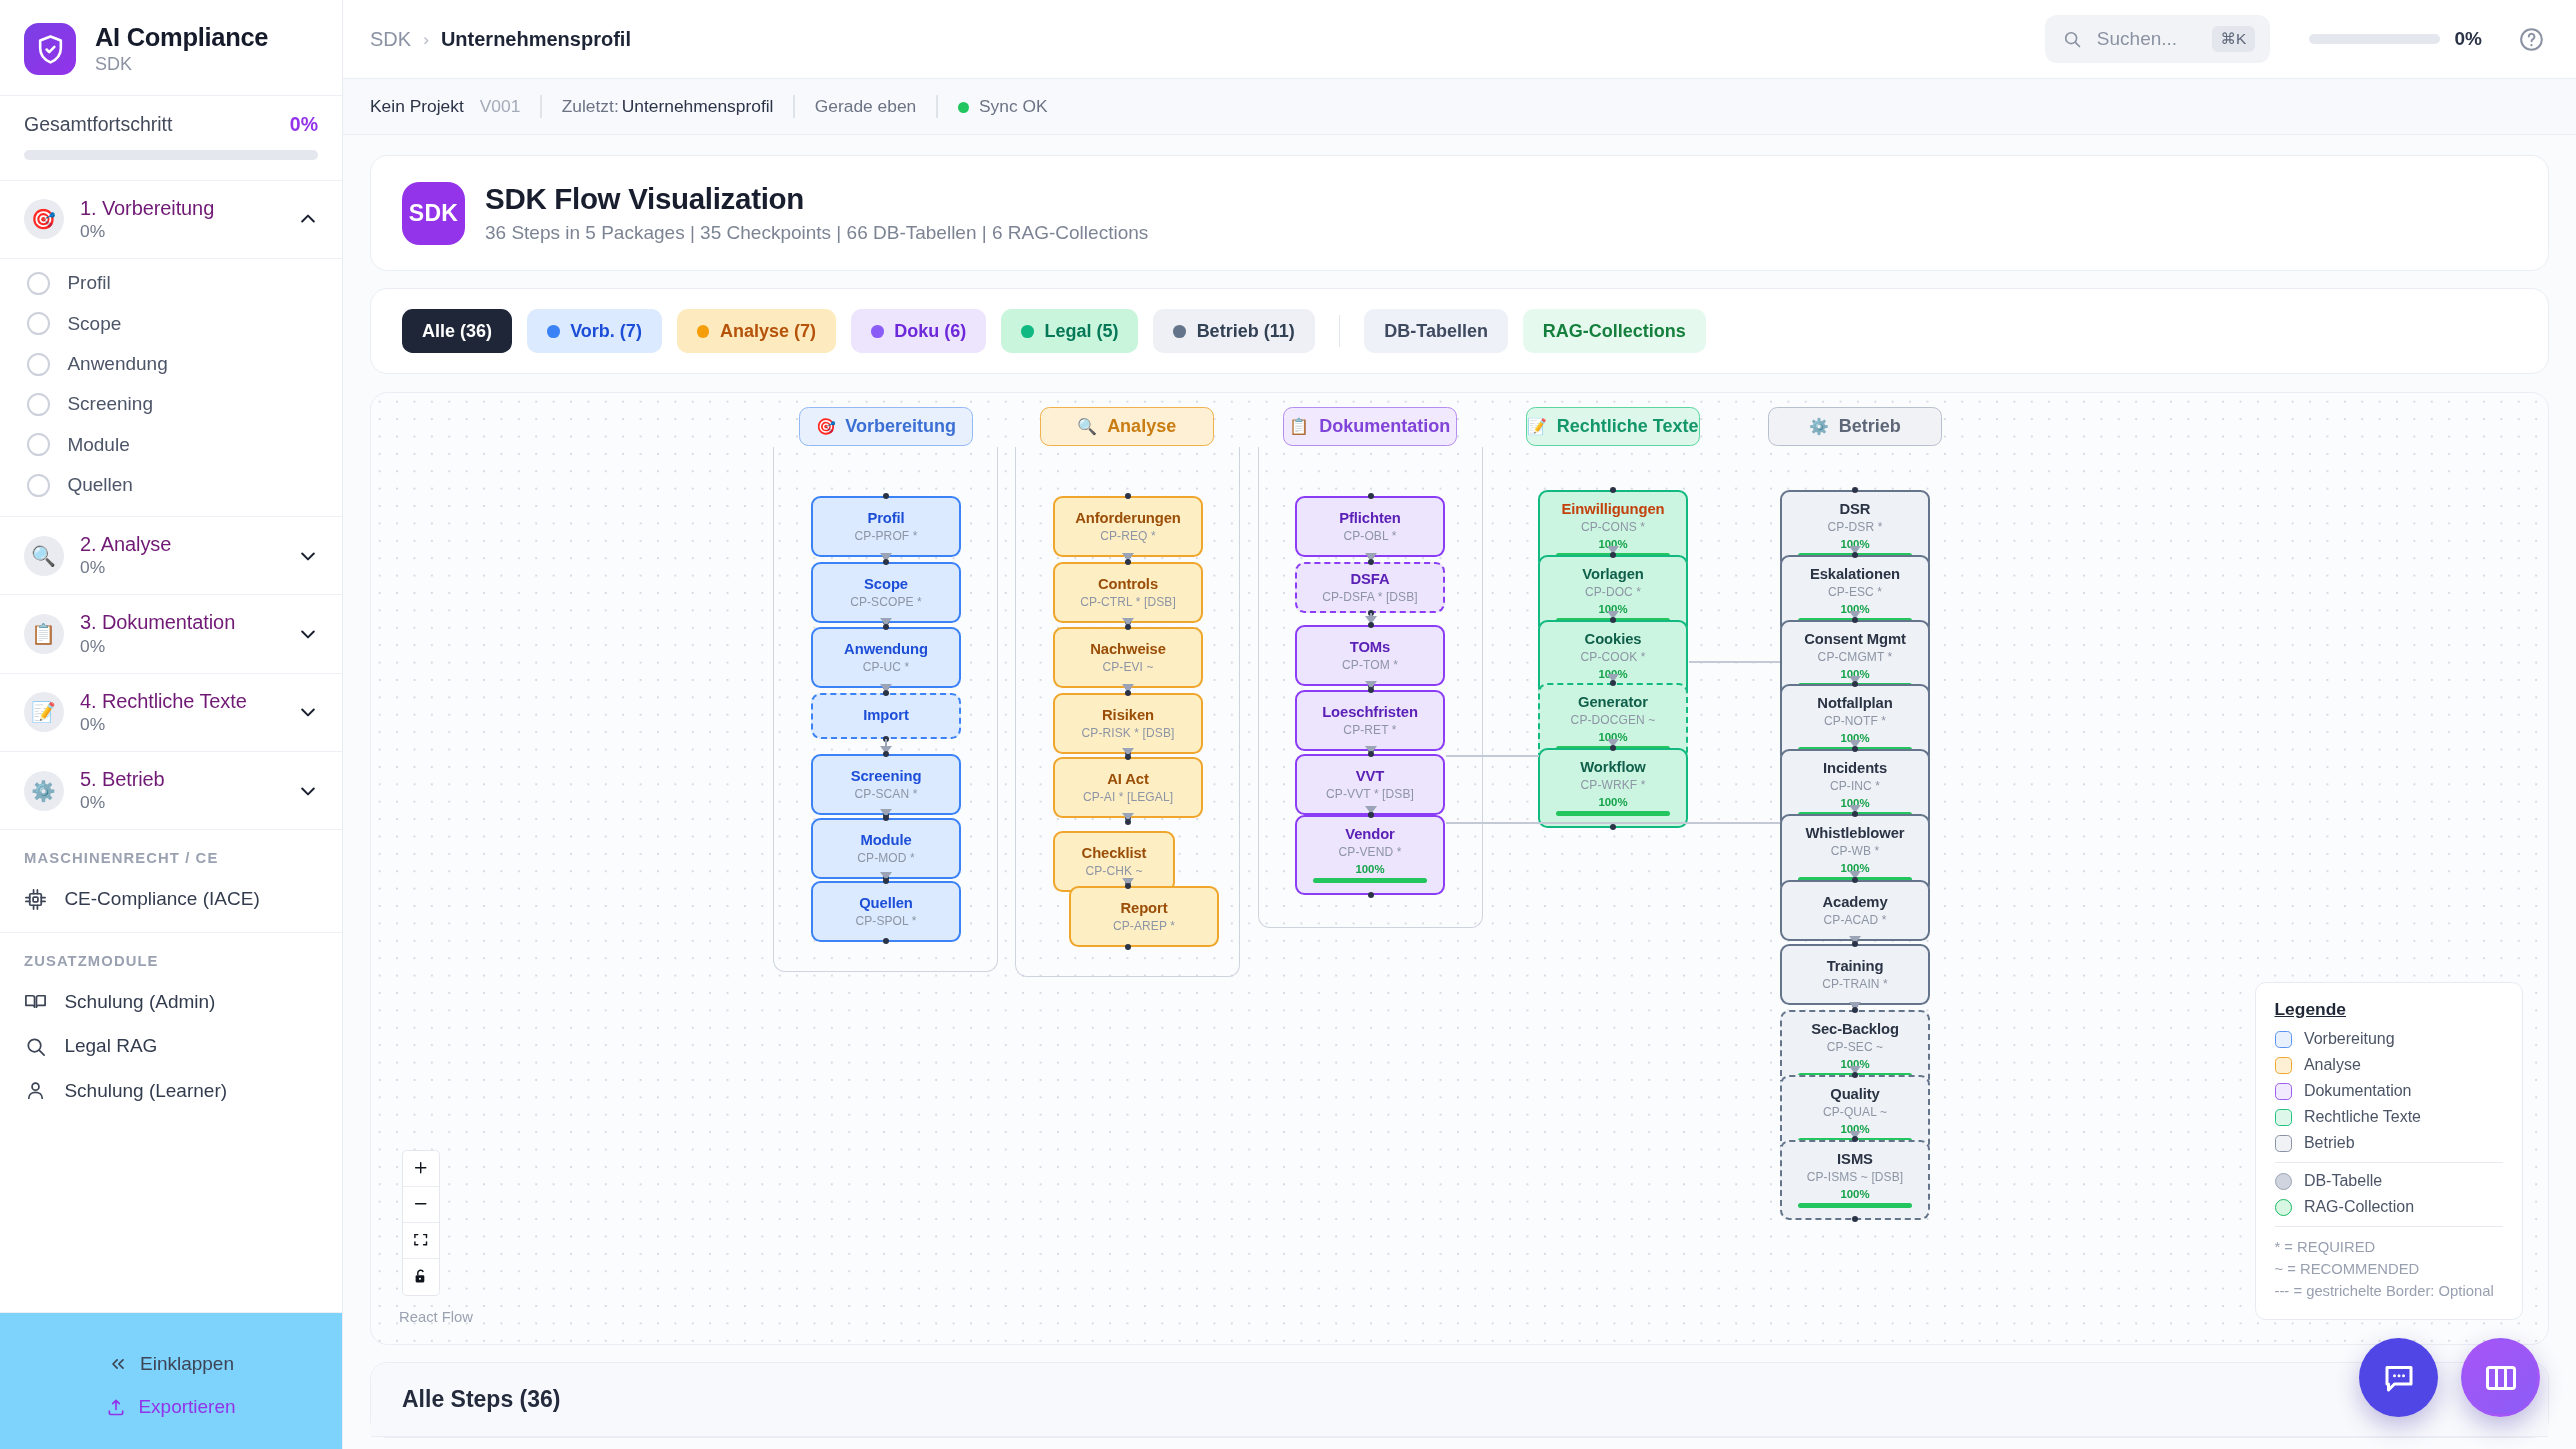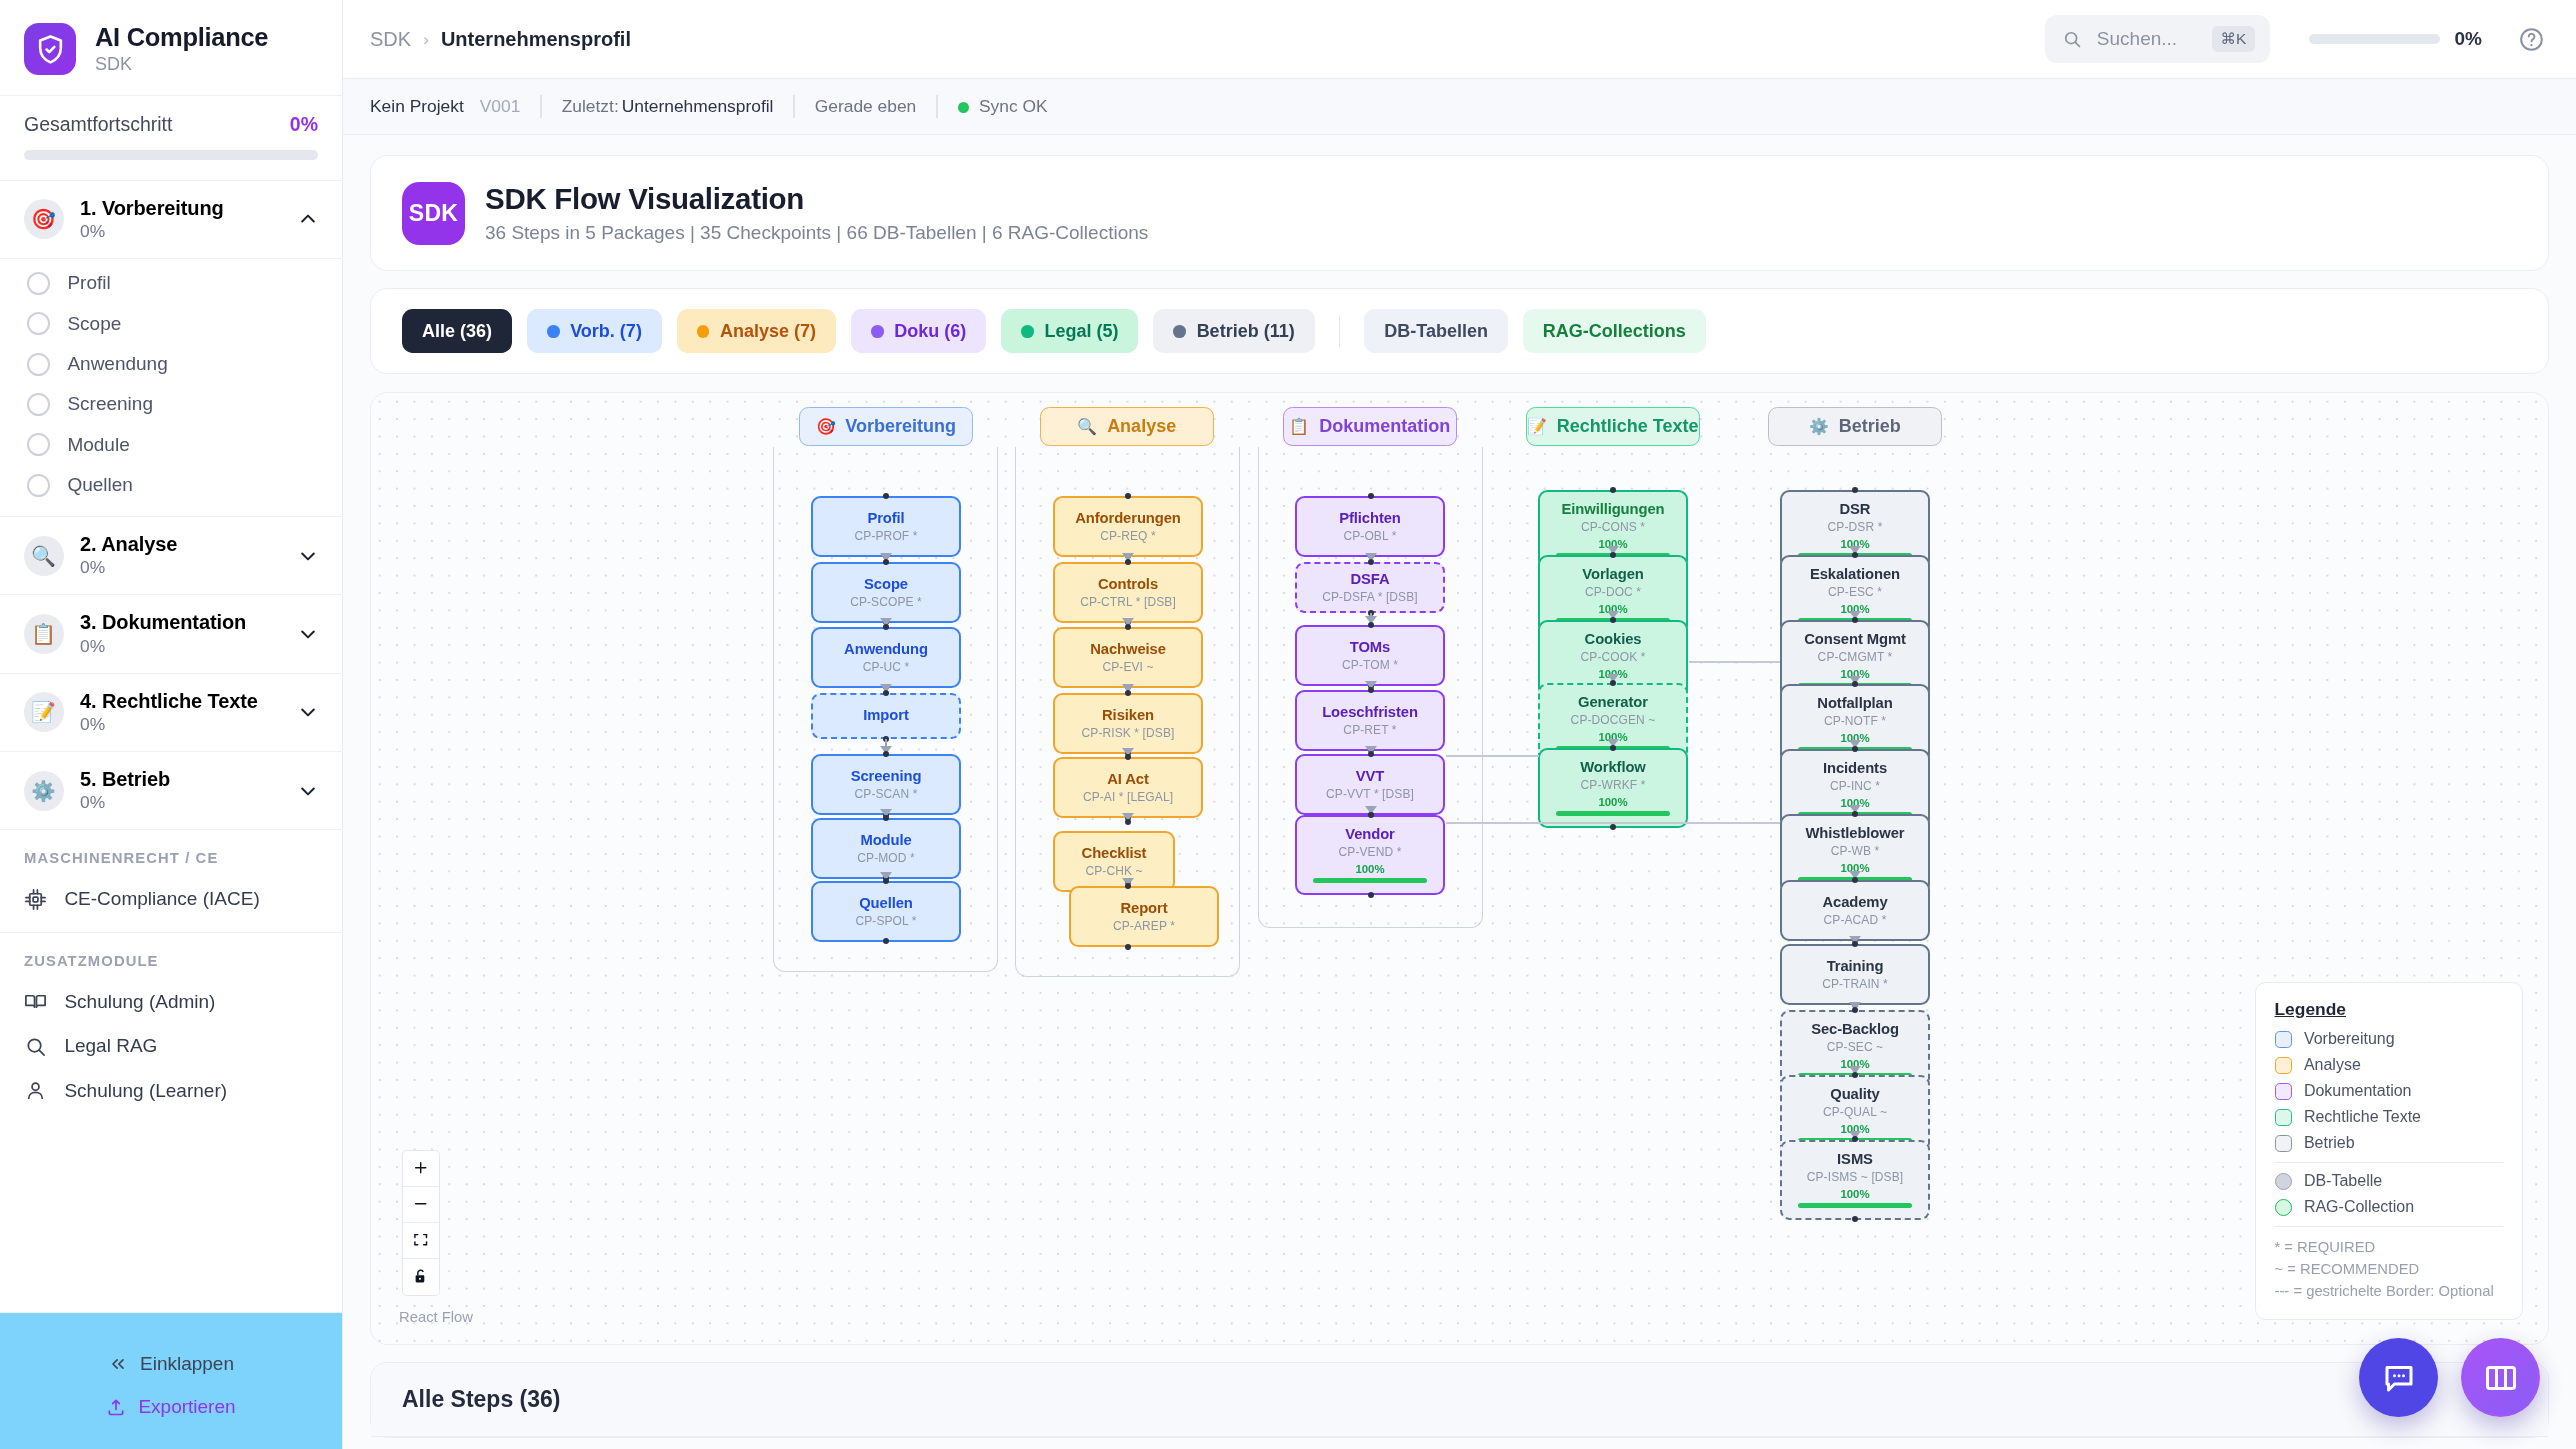--- a/index.html
+++ b/index.html
@@ -47,21 +47,21 @@
 
   .phase {
     display: flex; align-items: center; gap: 16px;
     padding: 16px 24px 16px 24px; border-bottom: 1.3px solid #eef0f5; cursor: pointer;
   }
   .phase-ico {
     width: 40px; height: 40px; border-radius: 50%; background: #e9ebf0;
     display: flex; align-items: center; justify-content: center; font-size: 20px; flex: 0 0 40px;
   }
   .phase-body { flex: 1; }
-  .phase-name { font-size: 20px; font-weight: 700; color: #000000; letter-spacing: -0.1px; }
+  .phase-name { font-size: 20px; font-weight: 400; color: #701a75; letter-spacing: -0.1px; }
   .phase-pct { font-size: 17.4px; color: #707889; margin-top: 1.3px; }
   .chev { width: 20px; height: 20px; color: #1b2130; flex: 0 0 20px; }
 
   .sub-items { padding: 4px 0 10.7px 0; border-bottom: 1.3px solid #eef0f5; }
   .sub-item { display: flex; align-items: center; gap: 17.4px; padding: 8.7px 24px 8.7px 27px; cursor: pointer; }
   .radio-o { width: 23px; height: 23px; border-radius: 50%; border: 2px solid #ccd1dc; flex: 0 0 23px; }
   .sub-label { font-size: 19px; color: #4d5568; }
 
   .sec-head {
     font-size: 14.8px; letter-spacing: 1.1px; color: #9aa1b1; font-weight: 600;
@@ -669,21 +669,21 @@
             <div class="node " style="left:924px;top:422px;width:150px;height:80px;background:#ede4fd;border-color:#8b3cf5">
         <div class="n-title" style="color:#5b21b6">Vendor</div>
         <div class="n-code">CP-VEND *</div>
         <div class="n-pct">100%</div>
               <div class="n-bar"></div>
       </div>
       <span class="port" style="left:997px;top:419px"></span>
       <span class="port" style="left:997px;top:499px"></span>
             <span class="lane" style="left:887px;top:54px;width:225px;height:481px;border-color:#cdd4df"></span>
             <div class="node " style="left:1167px;top:97px;width:150px;height:80px;background:#ccf5e1;border-color:#11b981">
-        <div class="n-title" style="color:#15803d">Einwilligungen</div>
+        <div class="n-title" style="color:#c2410c">Einwilligungen</div>
         <div class="n-code">CP-CONS *</div>
         <div class="n-pct">100%</div>
               <div class="n-bar"></div>
       </div>
       <span class="port" style="left:1239px;top:94px"></span>
       <span class="port" style="left:1239px;top:174px"></span>
             <span class="edge edge-v" style="left:1241px;top:177px;height:-22px"></span>
          <span class="arrow" style="left:1236px;top:153px"></span>
             <div class="node " style="left:1167px;top:162px;width:150px;height:80px;background:#ccf5e1;border-color:#11b981">
         <div class="n-title" style="color:#0f5f4a">Vorlagen</div>

